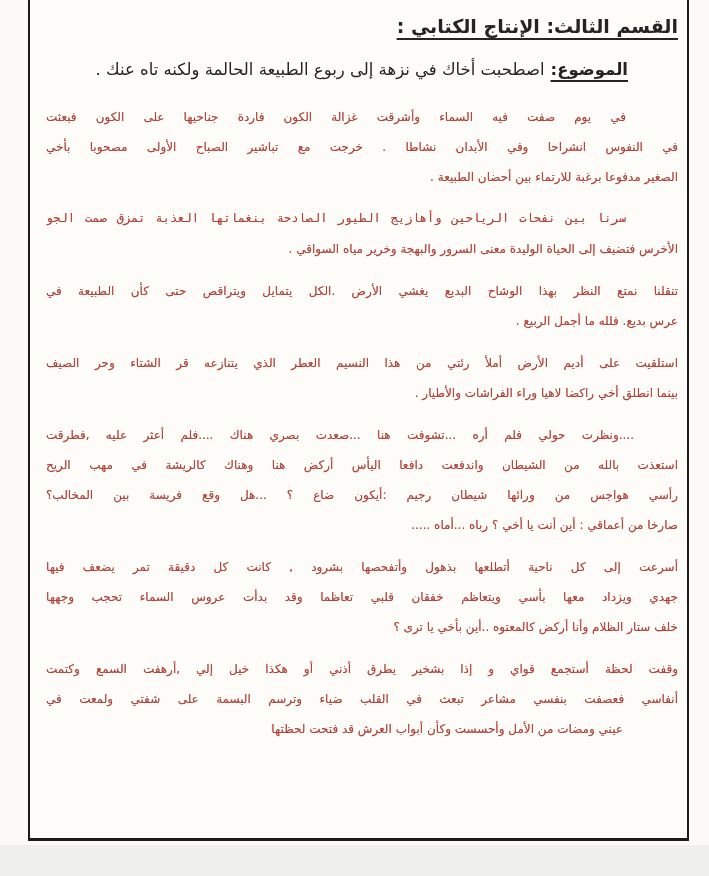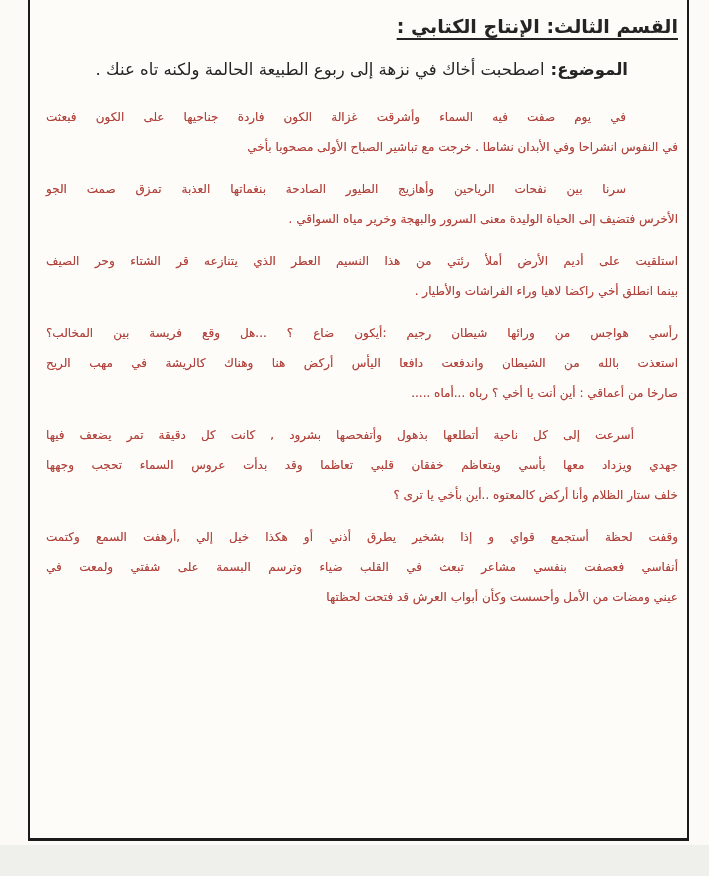--- a/index.html
+++ b/index.html
@@ -40,20 +40,21 @@
     margin-bottom:16px;
   }
   .subject-line{
     color:var(--ink-black,#242424);
     font-size:16.5px;line-height:28px;
     padding-right:50px;margin-bottom:12px;
     white-space:nowrap;
   }
   .subject-label{
     font-weight:bold;
+    text-decoration:underline;
     text-decoration-thickness:2px;text-underline-offset:5px;
     margin-left:6px;
   }
   .instruction-line{
     color:var(--ink-black,#242424);
     font-size:16.5px;line-height:28px;
     padding-right:205px;
     white-space:nowrap;
   }
   .essay{
@@ -63,21 +64,21 @@
     text-shadow:0 0 .5px rgba(178,67,60,.55);
   }
   .para{margin:0 0 12px 0;}
   .line{
     line-height:30px;
     text-align:justify;
     text-align-last:justify;
   }
   .para .line:last-child{text-align-last:right;}
   .para:nth-child(1) .line:first-child{padding-right:52px;}
-  .para:nth-child(2) .line:first-child{padding-right:52px;}
+  .para:nth-child(2) .line:first-child{padding-right:52px;font-family:Liberation Mono, monospace;}
   .para:nth-child(5) .line:first-child{padding-right:44px;}
   .para:nth-child(7) .line:last-child{padding-right:55px;}
 </style>
 </head>
 <body style="--ink-red: #b2433c; --ink-black: #242424; --border: #1b1b1b;">
 
 <div class="scan-bg"></div>
 <div class="below-strip"></div>
 
 <div class="crop-mark m1"></div>
@@ -90,32 +91,38 @@
 
   <div class="subject-line">
     <span class="subject-label">الموضوع:</span><span>اصطحبت أخاك في نزهة إلى ربوع الطبيعة الحالمة ولكنه تاه عنك .</span>
   </div>
 
 
   <div class="essay">
       <div class="para">
         <div class="line">في يوم صفت فيه السماء وأشرقت غزالة الكون فاردة جناحيها على الكون فبعثت</div>
         <div class="line">في النفوس انشراحا وفي الأبدان نشاطا . خرجت مع تباشير الصباح الأولى مصحوبا بأخي</div>
+        <div class="line">الصغير مدفوعا برغبة للارتماء بين أحضان الطبيعة .</div>
       </div>
       <div class="para">
         <div class="line">سرنا بين نفحات الرياحين وأهازيج الطيور الصادحة بنغماتها العذبة تمزق صمت الجو</div>
         <div class="line">الأخرس  فتضيف إلى الحياة الوليدة معنى السرور والبهجة  وخرير مياه السواقي .</div>
       </div>
       <div class="para">
+        <div class="line">تنقلنا نمتع النظر بهذا الوشاح البديع يغشي الأرض  .الكل يتمايل ويتراقص حتى كأن الطبيعة في</div>
+        <div class="line">عرس بديع.  فلله ما أجمل الربيع .</div>
+      </div>
+      <div class="para">
         <div class="line">استلقيت على أديم الأرض أملأ رئتي من هذا النسيم العطر الذي يتنازعه قر الشتاء وحر الصيف</div>
         <div class="line">بينما انطلق أخي راكضا لاهيا وراء الفراشات والأطيار .</div>
       </div>
       <div class="para">
+        <div class="line">....ونظرت حولي فلم أره ...تشوفت هنا ...صعدت بصري هناك ....فلم أعثر  عليه  ,فطرقت</div>
+        <div class="line">استعذت بالله من الشيطان واندفعت دافعا اليأس أركض هنا وهناك كالريشة في مهب الريح</div>
         <div class="line">رأسي هواجس من ورائها شيطان رجيم :أيكون ضاع ؟ ...هل وقع فريسة بين المخالب؟</div>
-        <div class="line">استعذت بالله من الشيطان واندفعت دافعا اليأس أركض هنا وهناك كالريشة في مهب الريح</div>
         <div class="line">صارخا من أعماقي : أين أنت يا أخي ؟ رباه ...أماه .....</div>
       </div>
       <div class="para">
         <div class="line">أسرعت إلى كل ناحية أتطلعها بذهول وأتفحصها بشرود , كانت كل دقيقة تمر يضعف فيها</div>
         <div class="line">جهدي ويزداد معها بأسي ويتعاظم خفقان قلبي تعاظما وقد بدأت عروس السماء تحجب وجهها</div>
         <div class="line">خلف ستار الظلام وأنا أركض كالمعتوه ..أين بأخي يا ترى ؟</div>
       </div>
       <div class="para">
         <div class="line">وقفت لحظة أستجمع قواي و إذا بشخير يطرق أذني أو هكذا خيل إلي ,أرهفت السمع وكتمت</div>
         <div class="line">أنفاسي فعصفت  بنفسي مشاعر تبعث في القلب ضياء وترسم البسمة على شفتي ولمعت في</div>

